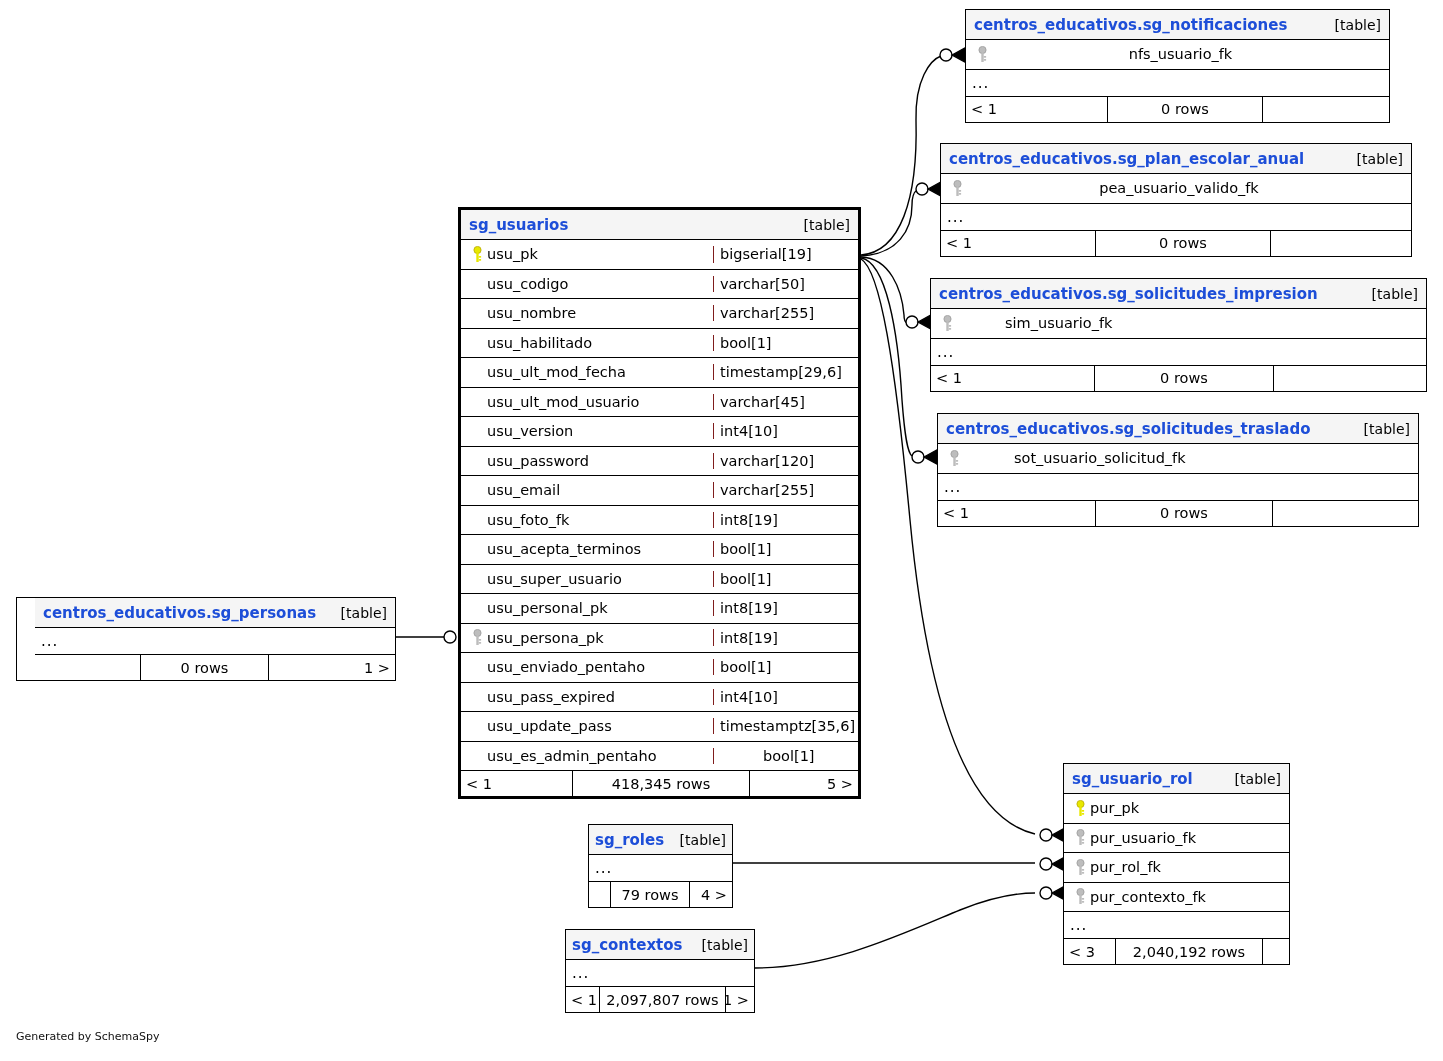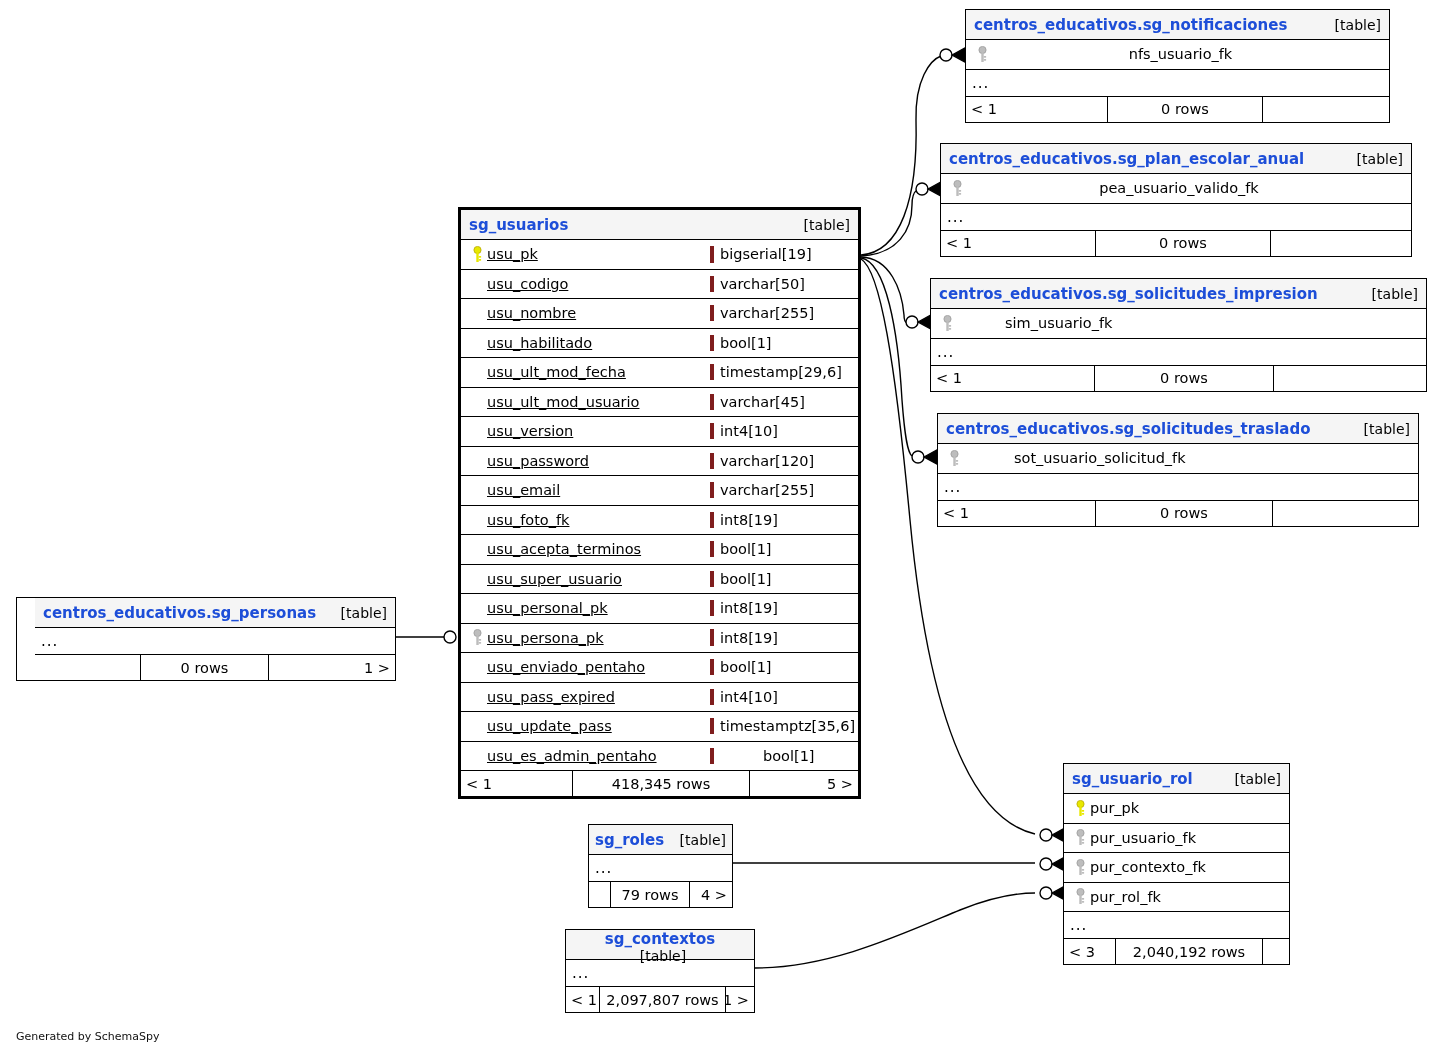--- a/index.html
+++ b/index.html
@@ -74,22 +74,21 @@
     display: flex;
     align-items: center;
     flex: 1 1 auto;
     min-width: 0;
     box-sizing: border-box;
     padding-left: 6px;
     overflow: hidden;
     white-space: nowrap;
   }
   .col-left.has-split {
-    border-right: 4px solid #7f1d1d;
-    text-decoration: underline;
+    border-right: 1px solid #7f1d1d;
   }
   .col-type {
     box-sizing: border-box;
     padding-left: 6px;
     white-space: nowrap;
     flex: 0 0 auto;
   }
   .keyslot {
     width: 20px;
     flex: 0 0 20px;
@@ -498,34 +497,34 @@
     <div class="col-row">
       <div class="col-left" style="flex:1 1 auto;">
         <span class="keyslot">
           <svg class="keyicon" width="11" height="17" viewBox="0 0 11 17">
               <circle cx="5.5" cy="4" r="3.6" fill="#bdbdbd" stroke="#9a9a9a" stroke-width="0.8"></circle>
               <rect x="4.3" y="6.5" width="2.4" height="9.5" fill="#bdbdbd"></rect>
               <rect x="6.7" y="10" width="2.4" height="1.7" fill="#bdbdbd"></rect>
               <rect x="6.7" y="13" width="2.4" height="1.7" fill="#bdbdbd"></rect>
             </svg>
         </span>
+        <span class="colname">pur_rol_fk</span>
+      </div>
+    </div>
+    <div class="col-row">
+      <div class="col-left" style="flex:1 1 auto;">
+        <span class="keyslot">
+          <svg class="keyicon" width="11" height="17" viewBox="0 0 11 17">
+              <circle cx="5.5" cy="4" r="3.6" fill="#bdbdbd" stroke="#9a9a9a" stroke-width="0.8"></circle>
+              <rect x="4.3" y="6.5" width="2.4" height="9.5" fill="#bdbdbd"></rect>
+              <rect x="6.7" y="10" width="2.4" height="1.7" fill="#bdbdbd"></rect>
+              <rect x="6.7" y="13" width="2.4" height="1.7" fill="#bdbdbd"></rect>
+            </svg>
+        </span>
         <span class="colname">pur_contexto_fk</span>
-      </div>
-    </div>
-    <div class="col-row">
-      <div class="col-left" style="flex:1 1 auto;">
-        <span class="keyslot">
-          <svg class="keyicon" width="11" height="17" viewBox="0 0 11 17">
-              <circle cx="5.5" cy="4" r="3.6" fill="#bdbdbd" stroke="#9a9a9a" stroke-width="0.8"></circle>
-              <rect x="4.3" y="6.5" width="2.4" height="9.5" fill="#bdbdbd"></rect>
-              <rect x="6.7" y="10" width="2.4" height="1.7" fill="#bdbdbd"></rect>
-              <rect x="6.7" y="13" width="2.4" height="1.7" fill="#bdbdbd"></rect>
-            </svg>
-        </span>
-        <span class="colname">pur_rol_fk</span>
       </div>
     </div>
     <div class="ellipsis-row">...</div>
     <div class="footer-row">
       <div class="footer-cell fc-left" style="flex:0 0 52px;">&lt; 3</div>
       <div class="footer-cell fc-mid" style="flex:1 1 auto;">2,040,192 rows</div>
       <div class="footer-cell fc-right" style="flex:0 0 26px;"></div>
     </div>
   </div>
 
@@ -536,21 +535,21 @@
     </div>
     <div class="ellipsis-row">...</div>
     <div class="footer-row">
       <div class="footer-cell fc-left" style="flex:0 0 22px;"></div>
       <div class="footer-cell fc-mid" style="flex:1 1 auto;text-align:right;">79 rows</div>
       <div class="footer-cell fc-right" style="flex:0 0 42px;">4 &gt;</div>
     </div>
   </div>
 
   <div class="table-node" style="left:565px; top:929px; width:190px;">
-    <div class="tbl-header" style="padding:0 6px;flex-direction:column;">
+    <div class="tbl-header" style="padding:0 6px;">
       <span class="tbl-name">sg_contextos</span>
       <span class="tbl-kind" style="padding-left:6px;">[table]</span>
     </div>
     <div class="ellipsis-row">...</div>
     <div class="footer-row">
       <div class="footer-cell fc-left" style="flex:0 0 34px;">&lt; 1</div>
       <div class="footer-cell fc-mid" style="flex:1 1 auto;">2,097,807 rows</div>
       <div class="footer-cell fc-right" style="flex:0 0 28px;">1 &gt;</div>
     </div>
   </div>

